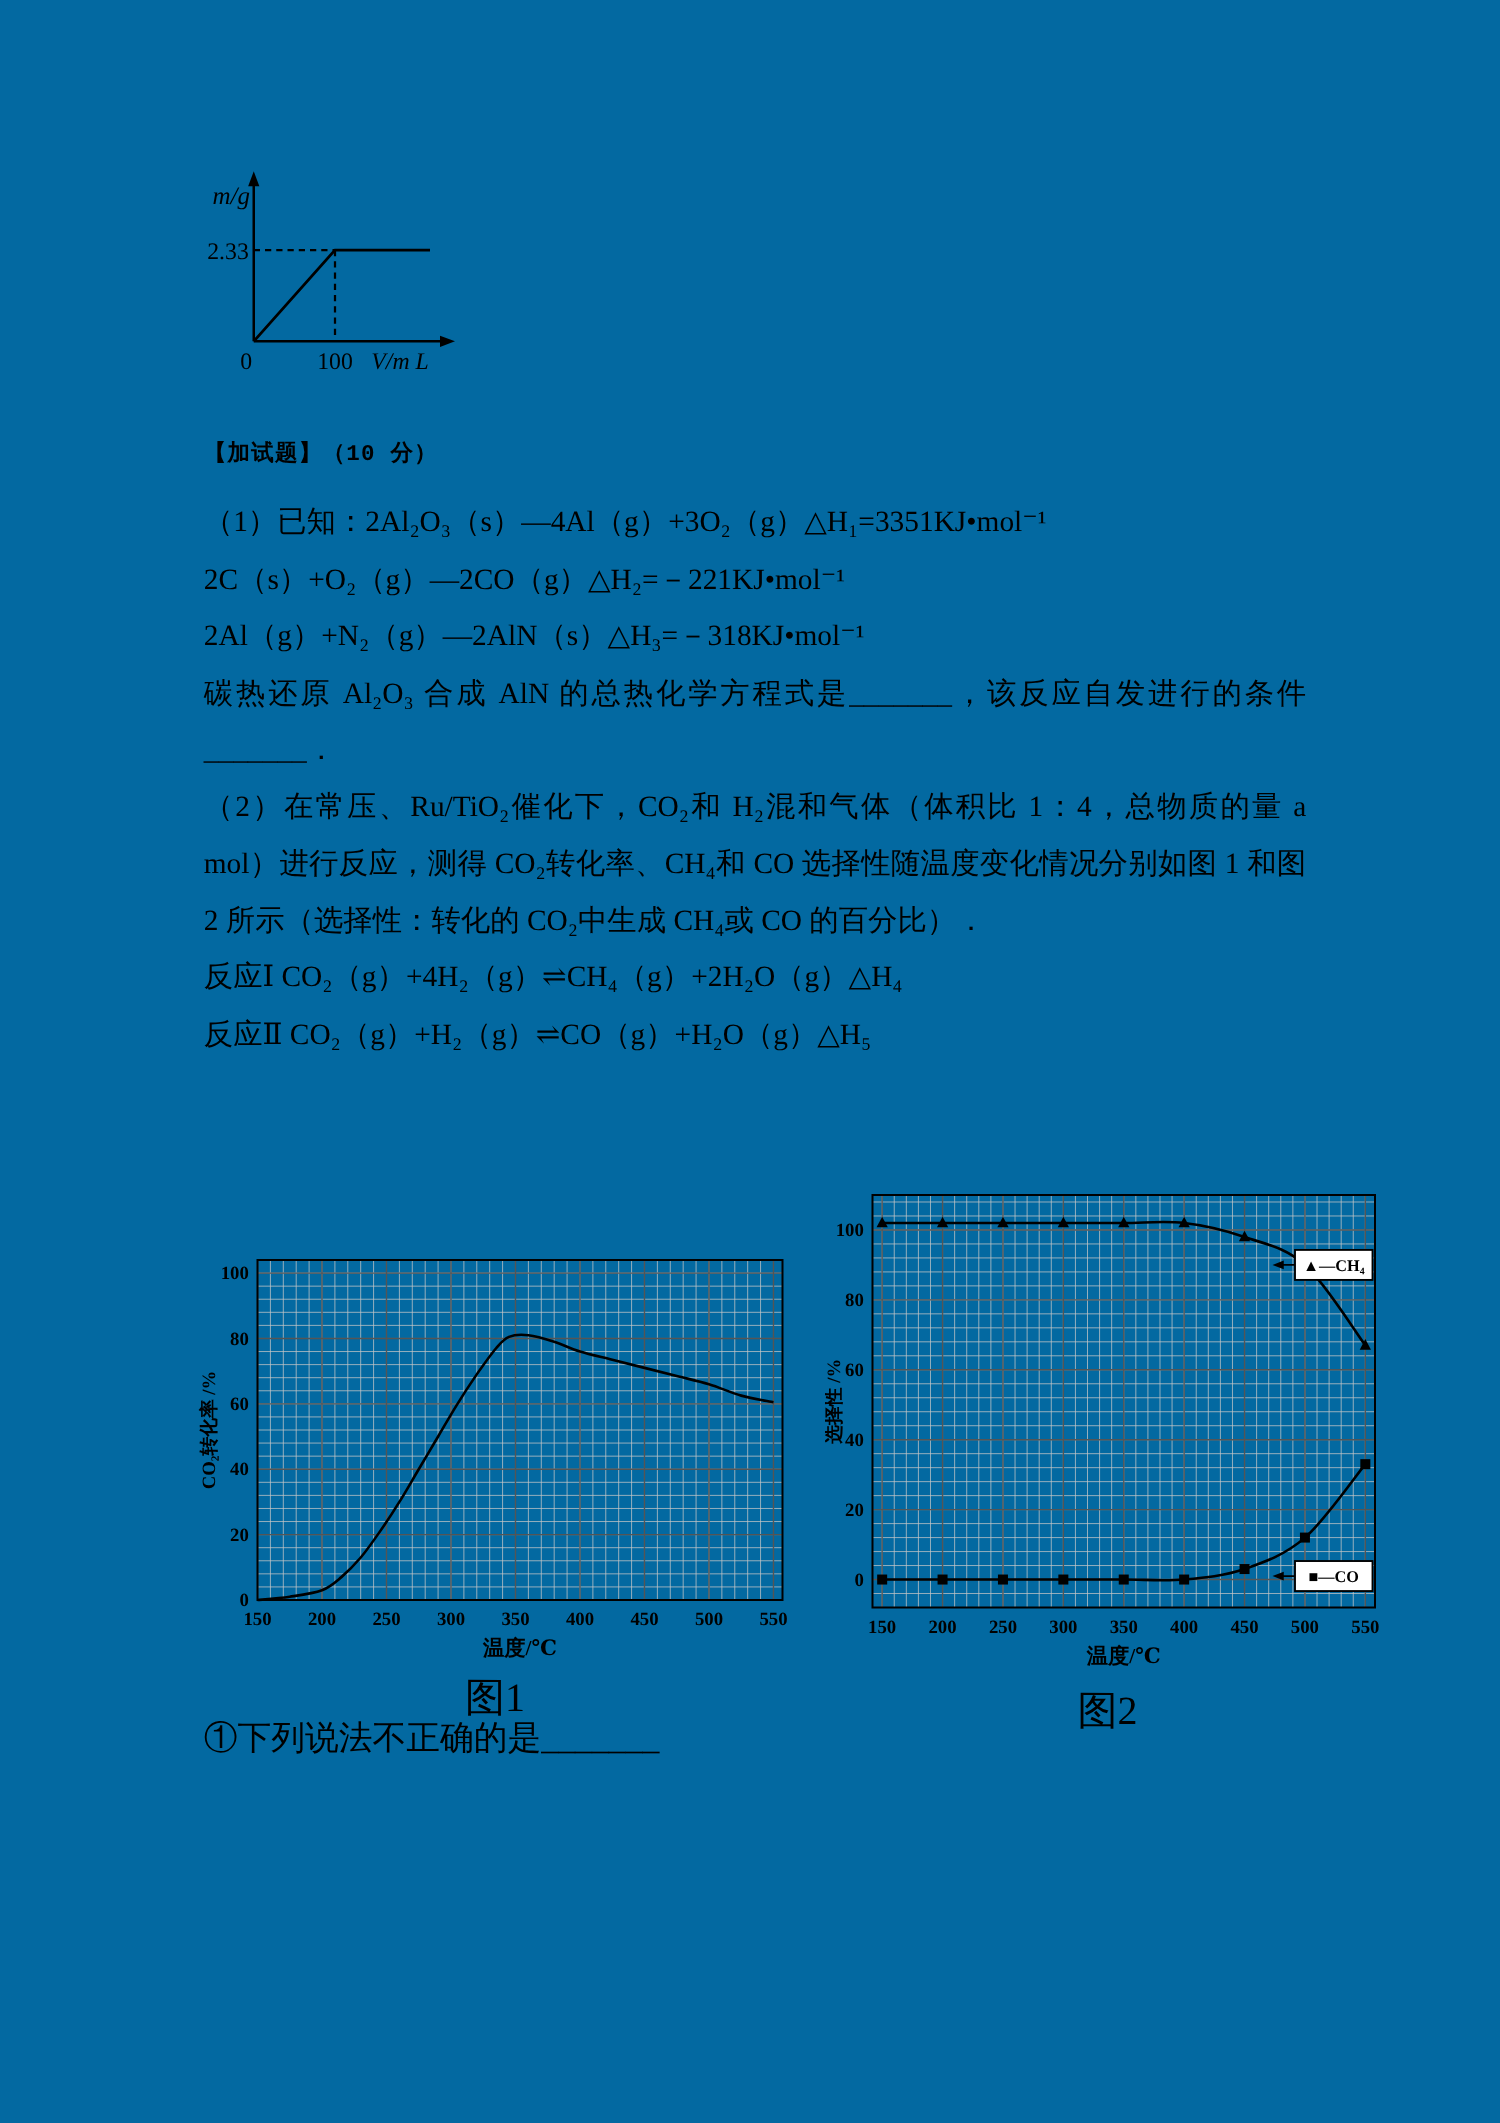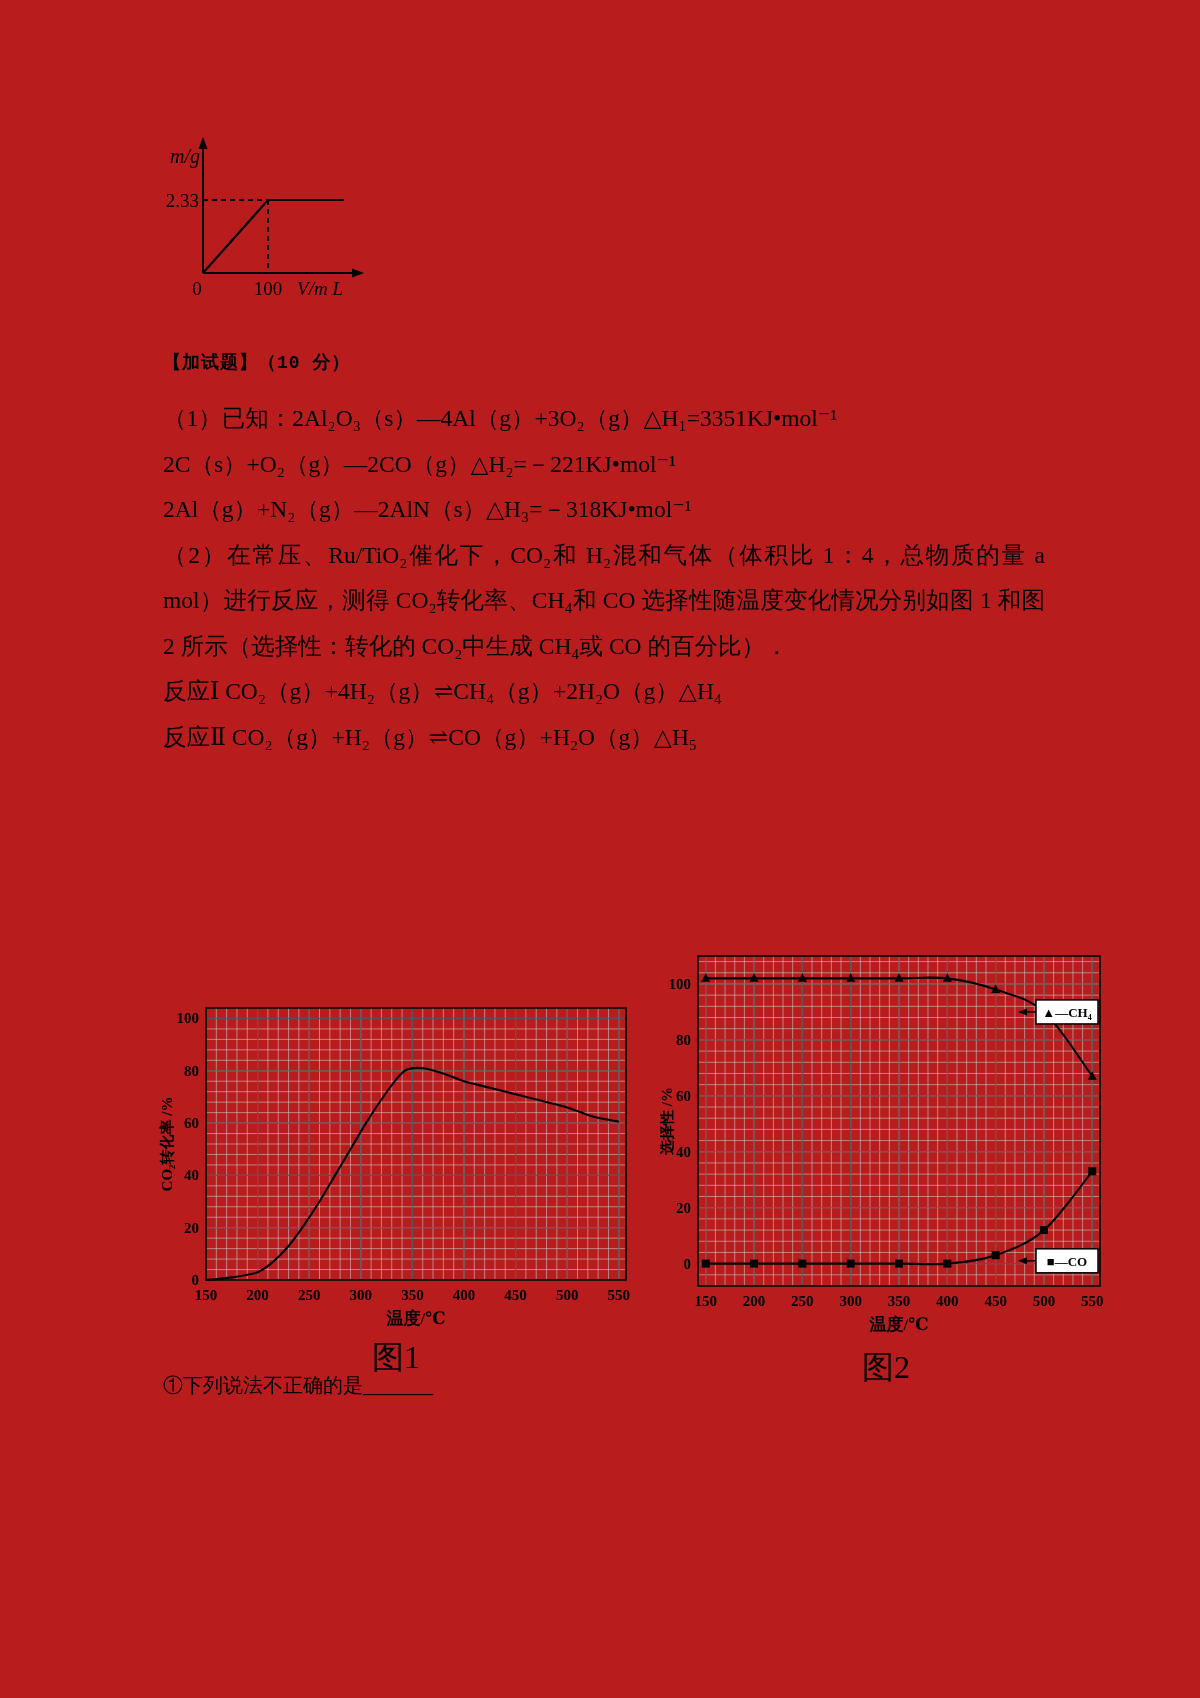--- a/index.html
+++ b/index.html
@@ -2,29 +2,29 @@
 <html><head>
 <meta charset="utf-8">
 <style>
   * { margin:0; padding:0; box-sizing:border-box; }
   html,body { background:#ffffff; }
   body {
     width:1200px; height:1698px; position:relative;
     font-family:"Liberation Serif","DejaVu Serif",serif;
     color:#000;
   }
-  .page { position:absolute; left:0; top:0; width:1200px; height:1698px; background:#b91c1c; }
+  .page { position:absolute; left:0; top:0; width:1200px; height:1698px; background:#0369a1; }
   .abs { position:absolute; }
   .bonus { font-weight:bold; font-size:18px; letter-spacing:1px;font-family:Liberation Mono, monospace; }
   .body-text p { font-size:23.5px; line-height:45.5px; }
   .justify { text-align:justify; }
   figure { text-align:center; }
   figcaption { font-size:32px; margin-top:0px; }
   svg text { font-family:"Liberation Serif","DejaVu Serif",serif; fill:#000; }
-  .footer-line { font-size:20px;text-align:center; }
+  .footer-line { font-size:27px;text-align:center; }
 </style>
 </head>
 <body>
 
 <div class="page">
 
   <svg class="abs" style="left:158px; top:130px;" width="220" height="180">
 
     <line x1="45" y1="143" x2="45" y2="16" stroke="#000" stroke-width="2"></line>
     <polygon points="45,7 40.5,19 49.5,19" fill="#000"></polygon>
@@ -42,20 +42,21 @@
     <text x="110" y="165" font-size="19" text-anchor="middle">100</text>
     <text x="162" y="165" font-size="19" font-style="italic" text-anchor="middle">V/m L</text>
   </svg>
 
   <div class="abs bonus" style="left:163px; top:350px;">【加试题】（10 分）</div>
 
   <div class="abs body-text" style="left:163px; top:396px; width:882px;">
     <p>（1）已知：2Al₂O₃（s）—4Al（g）+3O₂（g）△H₁=3351KJ•mol⁻¹</p>
     <p>2C（s）+O₂（g）—2CO（g）△H₂=－221KJ•mol⁻¹</p>
     <p>2Al（g）+N₂（g）—2AlN（s）△H₃=－318KJ•mol⁻¹</p>
+    <p class="justify">碳热还原 Al₂O₃ 合成 AlN 的总热化学方程式是_______，该反应自发进行的条件_______．</p>
     <p class="justify">（2）在常压、Ru/TiO₂催化下，CO₂和 H₂混和气体（体积比 1：4，总物质的量 a mol）进行反应，测得 CO₂转化率、CH₄和 CO 选择性随温度变化情况分别如图 1 和图 2 所示（选择性：转化的 CO₂中生成 CH₄或 CO 的百分比）．</p>
     <p>反应Ⅰ CO₂（g）+4H₂（g）⇌CH₄（g）+2H₂O（g）△H₄</p>
     <p>反应Ⅱ CO₂（g）+H₂（g）⇌CO（g）+H₂O（g）△H₅</p>
   </div>
 
   <figure class="abs" style="left:156px; top:1002px; width:480px;">
     <svg id="fig1-svg" width="480" height="330">
         <line x1="50" y1="6" x2="50" y2="278" stroke="#c7c7c7" stroke-width="0.6"></line>
         <line x1="60.319410319410316" y1="6" x2="60.319410319410316" y2="278" stroke="#c7c7c7" stroke-width="0.6"></line>
         <line x1="70.63882063882063" y1="6" x2="70.63882063882063" y2="278" stroke="#c7c7c7" stroke-width="0.6"></line>

